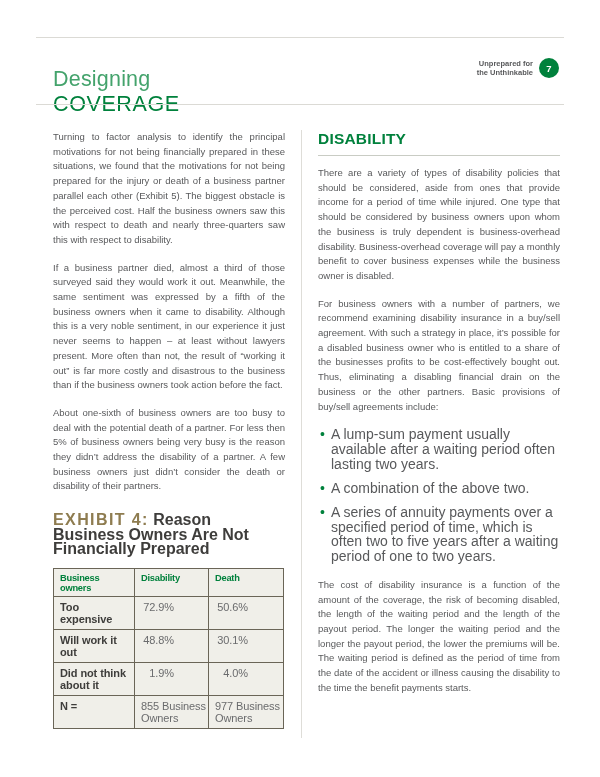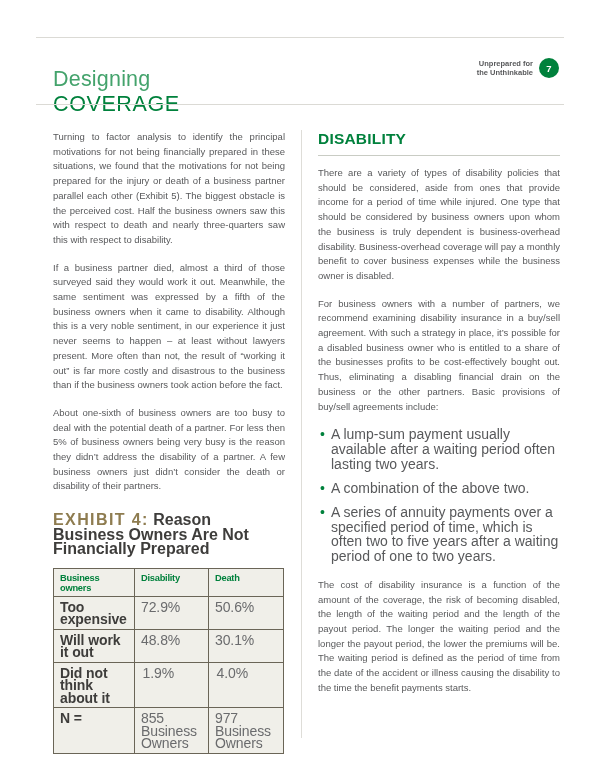--- a/index.html
+++ b/index.html
@@ -34,21 +34,21 @@
   .exhibit-heading { margin:19px 0 11px; font-size:16px; line-height:14.5px; font-weight:bold; color:#3E3D3B; }
   .exhibit-label { color:#8E7C50; letter-spacing:1.4px; }
 
   table.exhibit-table { border-collapse:collapse; table-layout:fixed; width:230px;border-radius:8px; }
   .exhibit-table th, .exhibit-table td {
     border:1px solid #6A6557; background:#F0EFE9; vertical-align:top;
     padding:4px 2px 3px 6px; text-align:left;
   }
   .exhibit-table col.c1 { width:81px; } .exhibit-table col.c2 { width:74px; } .exhibit-table col.c3 { width:75px; }
   .exhibit-table th { font-size:9.3px; letter-spacing:-0.25px; color:#00813C; font-weight:bold; height:20px; }
-  .exhibit-table td { font-size:14px; letter-spacing:-0.1px; line-height:12.5px; }
+  .exhibit-table td { font-size:11px; letter-spacing:-0.1px; line-height:12.5px; }
   .exhibit-table td.lbl { font-weight:bold; color:#3E3D3B; }
   .exhibit-table td.val { color:#6A6B6D; }
   .exhibit-table tr.r1 td, .exhibit-table tr.r2 td, .exhibit-table tr.r3 td { height:28px; }
   .exhibit-table tr.r4 td { height:29px; }
   .exhibit-table tr.r5 td { height:30px; }
   .pct { display:inline-block; width:33px; text-align:right; }
 
   .section-heading { font-size:15.5px; font-weight:bold; color:#00813C; letter-spacing:0.2px; margin-bottom:7px; }
   .heading-rule { height:1px; background:#C9CCC4; margin-bottom:10px; }
 

